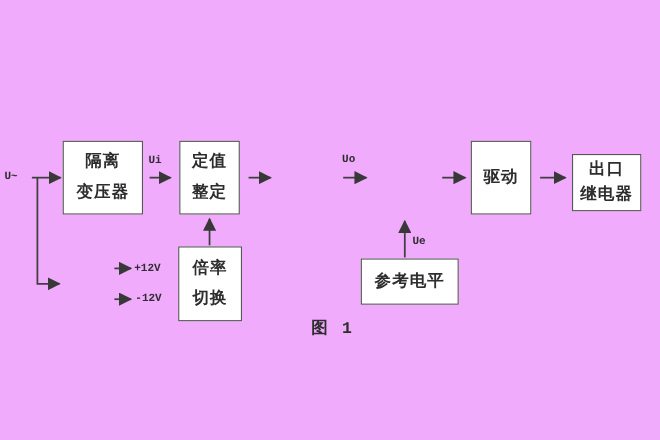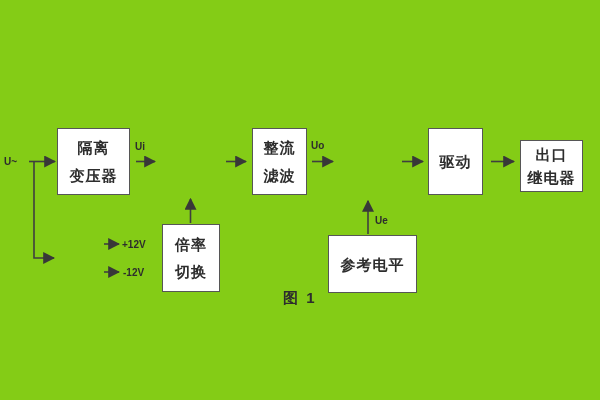--- a/index.html
+++ b/index.html
@@ -1,18 +1,18 @@
 <!DOCTYPE html>
 <html><head>
 <meta charset="utf-8">
 <style>
   html,body{margin:0;padding:0;background:#fff;}
   .scene{
-    position:relative;width:600px;height:400px;background:#84cc16;overflow:hidden;
-    font-family:Liberation Sans, sans-serif;
+    position:relative;width:600px;height:400px;background:#f0abfc;overflow:hidden;
+    font-family:Liberation Mono, monospace;
   }
   .wires{position:absolute;left:0;top:0;}
   .box{
     position:absolute;box-sizing:border-box;border:1.5px solid #565656;background:#ffffff;
     display:flex;flex-direction:column;align-items:center;justify-content:space-evenly;
     font-size:15px;font-weight:600;color:#2d2d2d;letter-spacing:1px;line-height:17px;
     text-align:center;
   }
   .box span{display:block;white-space:nowrap;}
   .lbl{
@@ -47,43 +47,43 @@
       <path d="M190.5,223 V199" marker-end="url(#ah)"></path>
       <path d="M368,234 V201" marker-end="url(#ah)"></path>
     </g>
   </svg>
 
   <div class="box" style="left:57px;top:128px;width:73px;height:67px">
     <span>隔离</span>
     <span>变压器</span>
   </div>
 
+  <div class="box" style="left:163px;top:128px;width:55px;height:67px">
+    <span>定值</span>
+    <span>整定</span>
+  </div>
 
-  <div class="box" style="left:252px;top:128px;width:55px;height:67px">
-    <span>整流</span>
-    <span>滤波</span>
-  </div>
 
 
   <div class="box" style="left:428px;top:128px;width:55px;height:67px">
     <span>驱动</span>
   </div>
 
   <div class="box" style="left:520px;top:140px;width:63px;height:52px">
     <span>出口</span>
     <span>继电器</span>
   </div>
 
 
   <div class="box" style="left:162px;top:224px;width:58px;height:68px">
     <span>倍率</span>
     <span>切换</span>
   </div>
 
-  <div class="box" style="left:328px;top:235px;width:89px;height:58px">
+  <div class="box" style="left:328px;top:235px;width:89px;height:42px">
     <span>参考电平</span>
   </div>
 
   <span class="lbl" style="left:4px;top:154px">U~</span>
   <span class="lbl" style="left:135px;top:139px">Ui</span>
   <span class="lbl" style="left:311px;top:138px">Uo</span>
   <span class="lbl" style="left:375px;top:213px">Ue</span>
   <span class="lbl" style="left:122px;top:237px">+12V</span>
   <span class="lbl" style="left:123px;top:265px">-12V</span>
 

